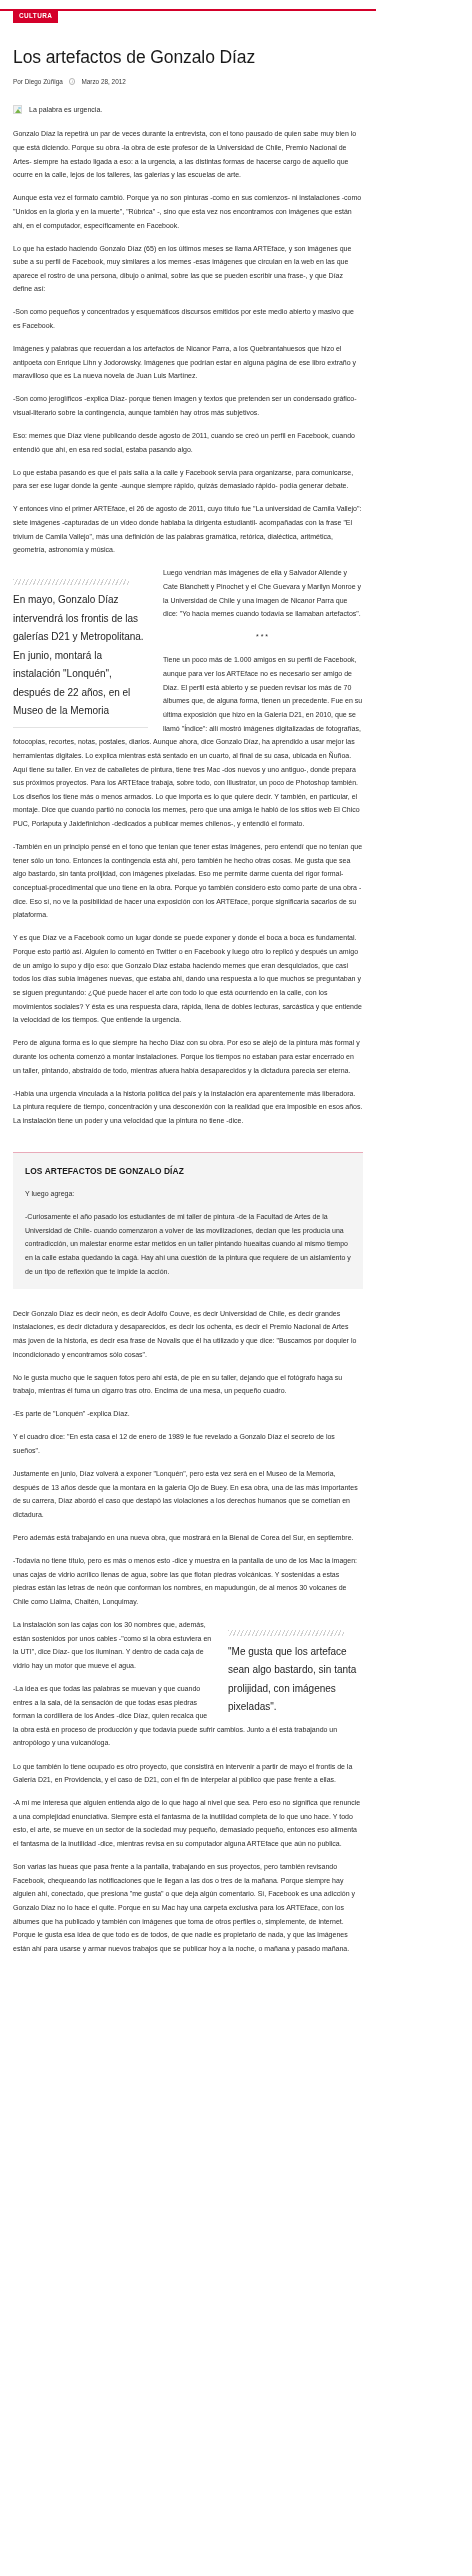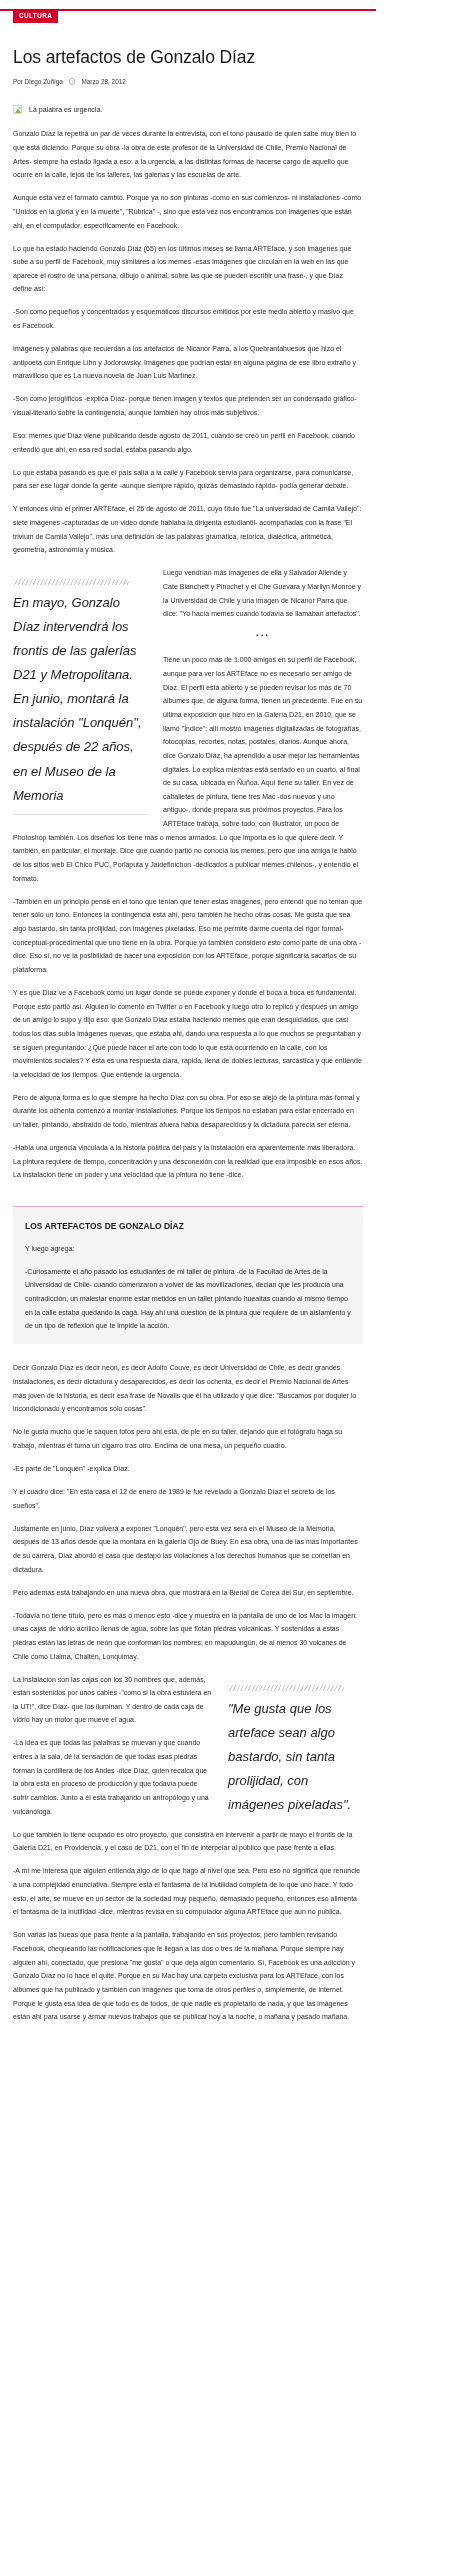--- a/index.html
+++ b/index.html
@@ -128,22 +128,21 @@
   .stars {
     text-align: center;
     margin: 12px 0 12px 0;
     letter-spacing: 2px;
     color: #2b2b2b;
   }
 
   
   .pullquote {
     width: 135px;
-    font-style: italic;
-    font-size: 13px;
+    font-size: 10px;
     line-height: 1.85;
     color: #1f1f1f;
     padding-top: 9.4px;
     margin-bottom: 6.7px;
   }
   .pullquote .hatch {
     height: 6px;
     width: 116px;
     margin-bottom: 6.7px;
     background-image: repeating-linear-gradient(

